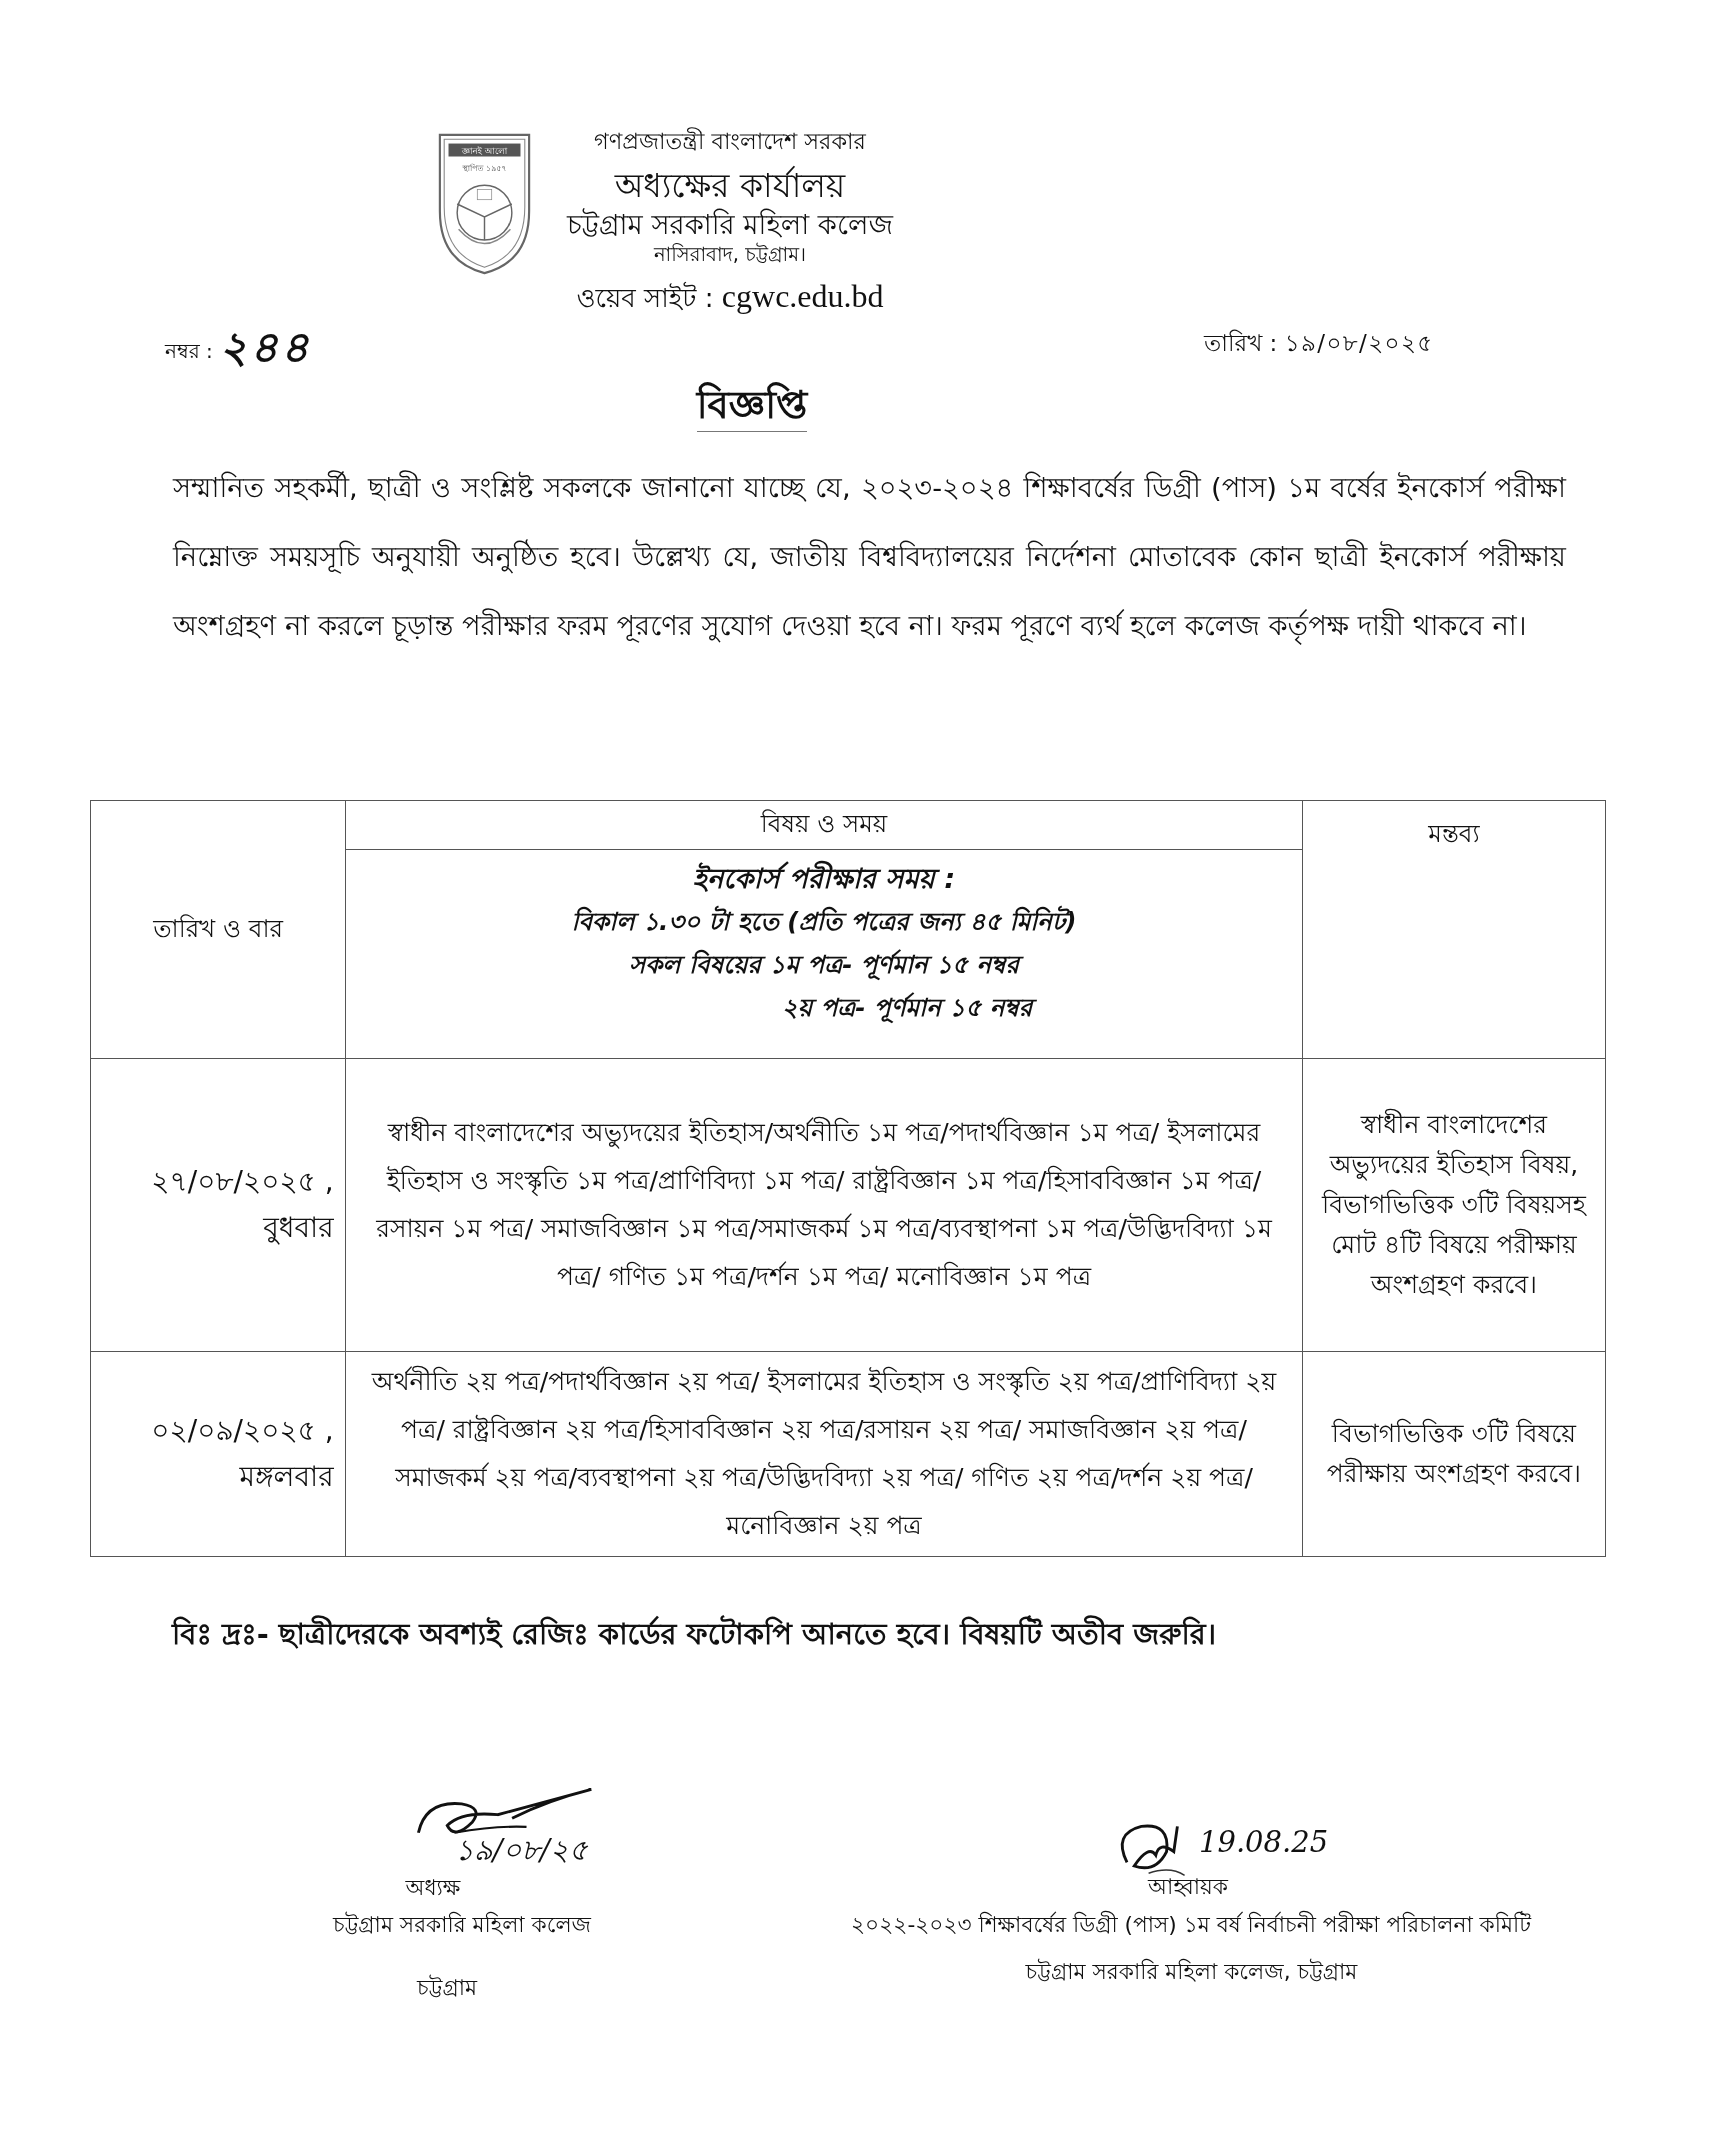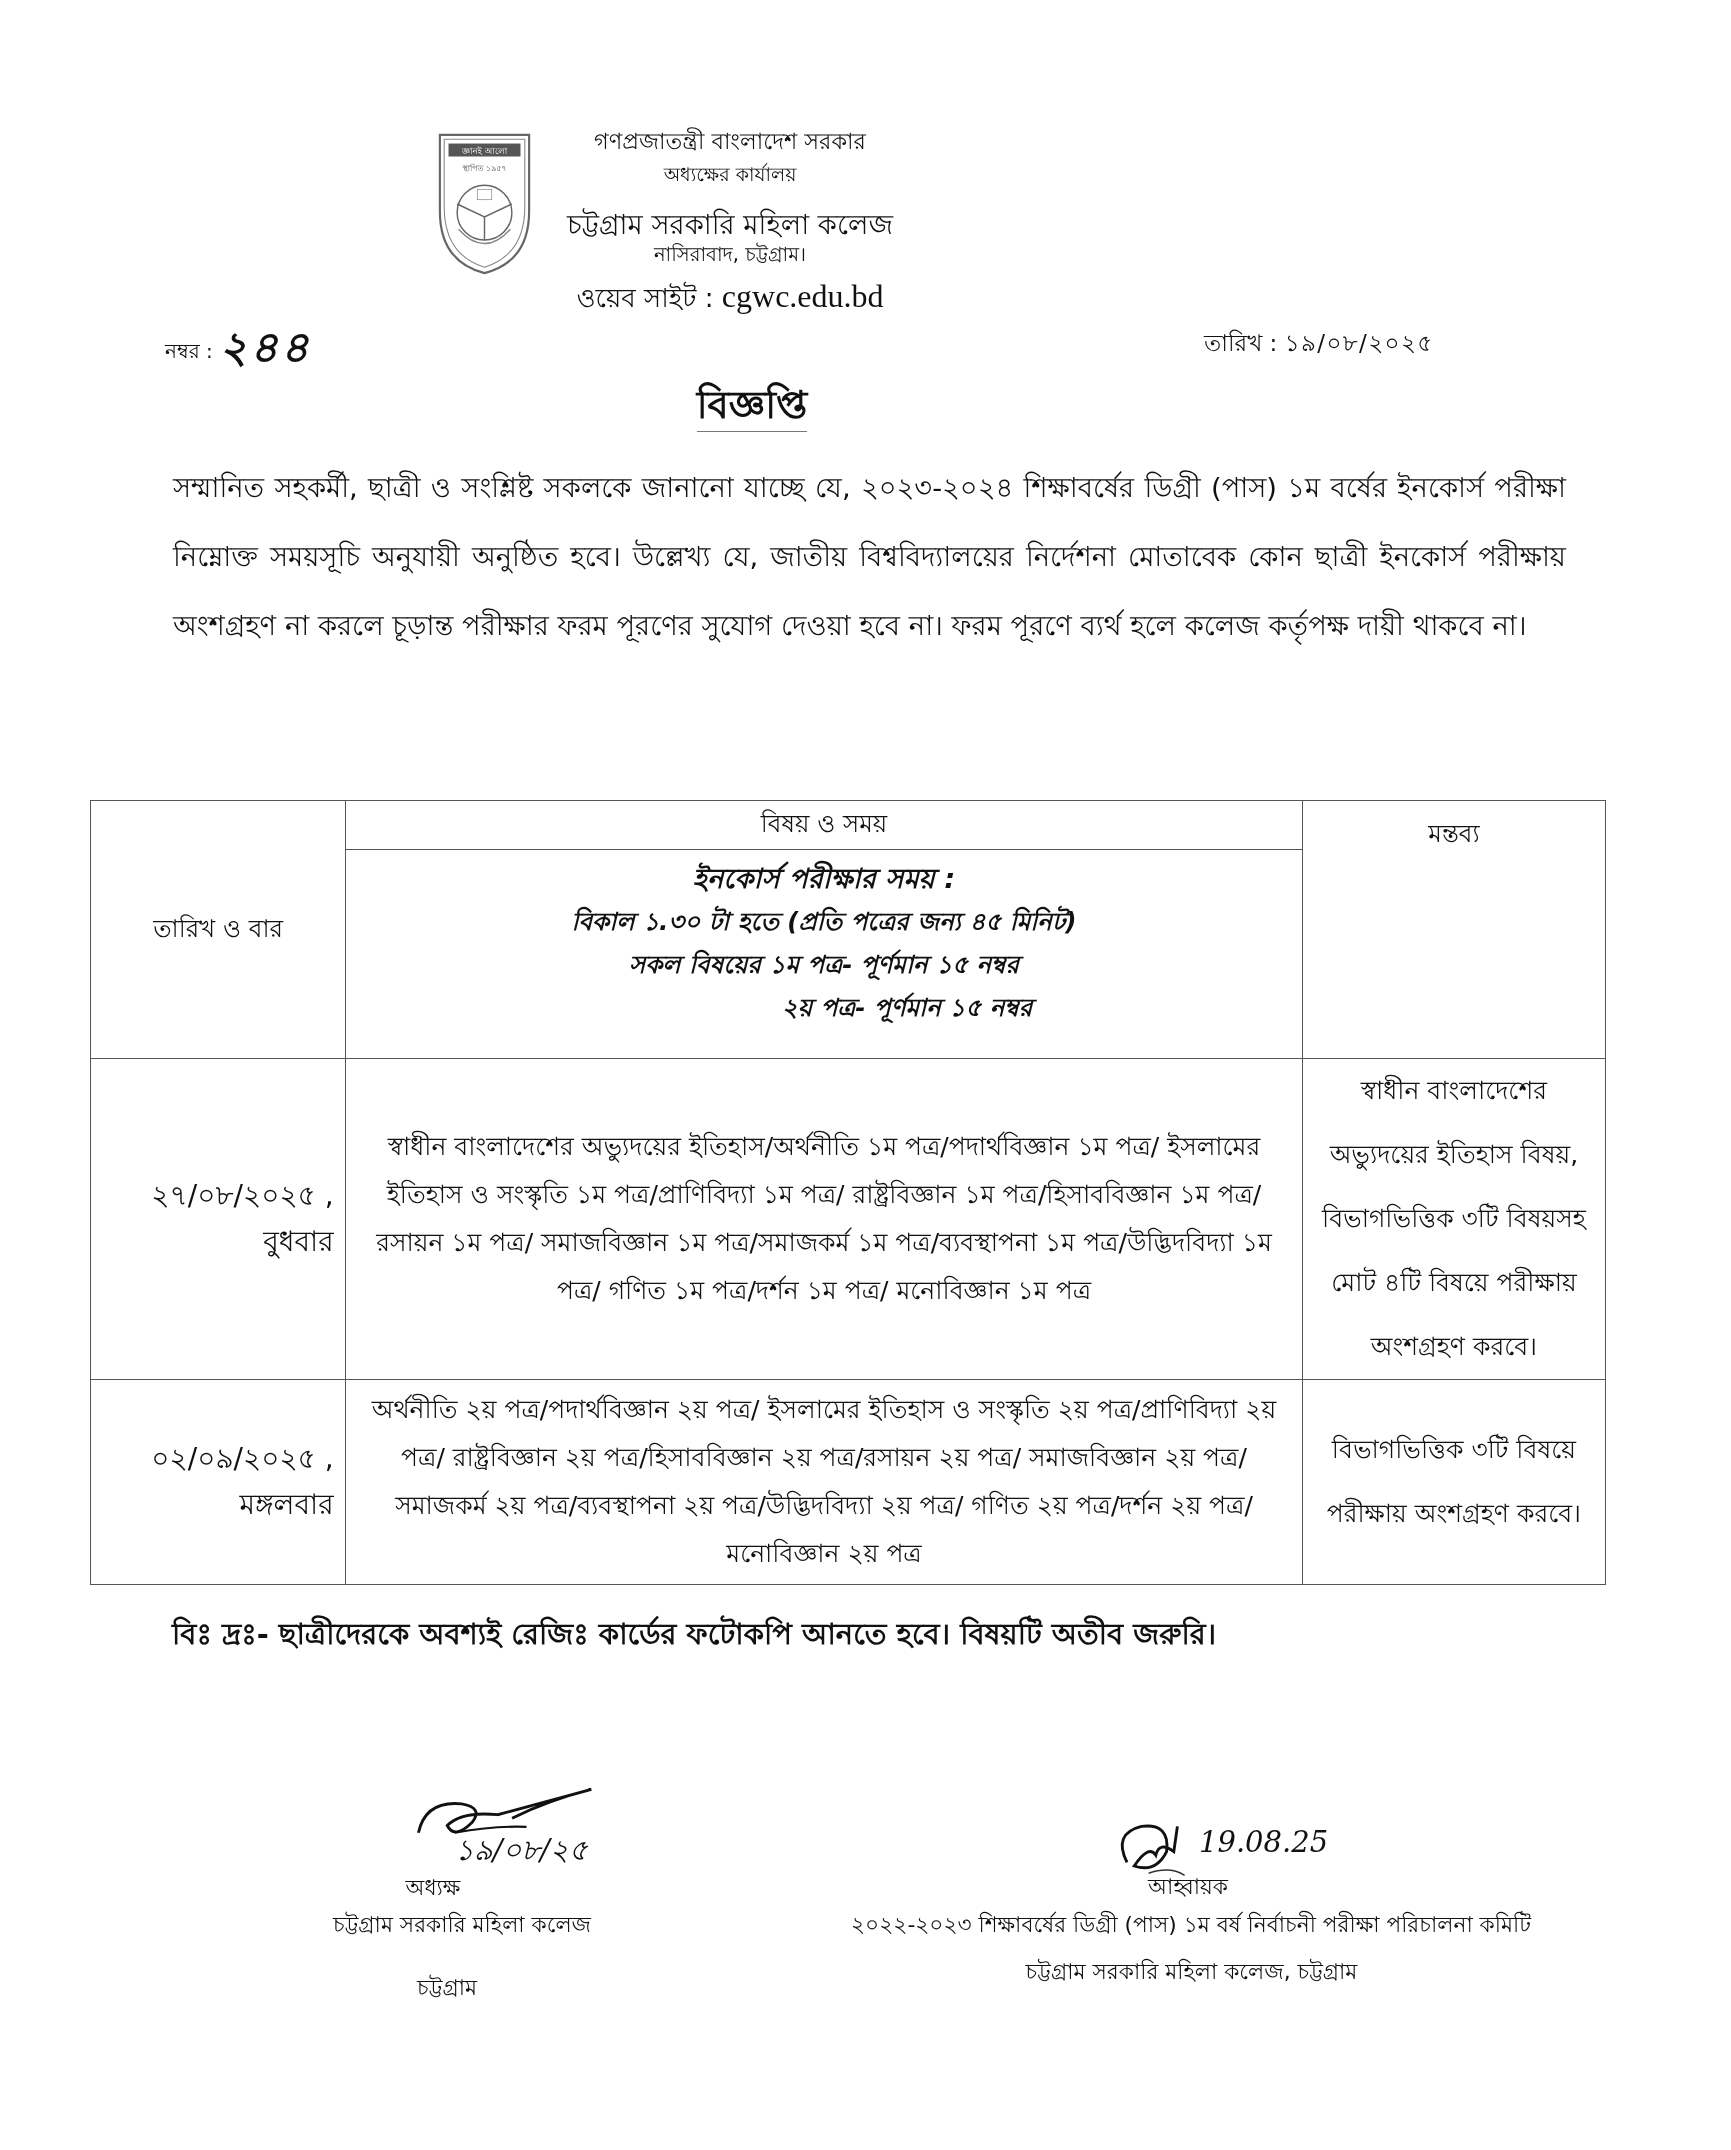--- a/index.html
+++ b/index.html
@@ -2,42 +2,42 @@
 <html style="font-size:11.6px"><head>
 <meta charset="utf-8">
 <style>
   html, body { margin:0; padding:0; background:#ffffff; }
   body { width:1732px; height:2151px; position:relative; overflow:hidden;
          font-family:"DejaVu Sans", "Liberation Sans", sans-serif; color:#111; }
   .abs { position:absolute; }
   .hdr { left:0; width:1460px; text-align:center; white-space:nowrap; }
   #logo { left:437px; top:132px; width:95px; height:144px; }
   .h1 { top:124px; font-size:22.4px; }
-  .h2 { top:160px; font-size:19px; }
+  .h2 { top:160px; font-size:33px; }
   .h3 { top:204px; font-size:27.4px; }
   .h4 { top:240px; font-size:19.5px; }
   .h5 { top:278px; font-size:26px; }
   .h5 .web { font-family:"Liberation Serif", serif; font-size:32px; }
   #ref { left:165px; top:315px; font-size:20px; white-space:nowrap; }
   #ref .hand { font-size:43px; font-weight:bold; font-style:italic; letter-spacing:2.9px; vertical-align:-4.3px; }
   #date { left:1204px; top:325px; font-size:23px; white-space:nowrap; }
   #date .val { letter-spacing:1.4px; }
   #title { left:0; width:1504px; top:375px; text-align:center; font-size:38px; font-weight:bold; }
   #title span { border-bottom:1.4px solid #777; padding-bottom:4.3px; }
   #para { left:173px; width:1393px; top:453px; font-size:27.4px; line-height:69px; text-align:justify; text-align-last:left; }
   table#sched { position:absolute; left:90px; top:800px; width:1516px; border-collapse:collapse; font-size:24.5px; }
   #sched td { border:1.4px solid #555; vertical-align:middle; text-align:center; padding:0 11.6px; }
   #sched .c1 { width:231px; }
   #sched .c3 { width:279px; }
   #sched .sub { height:49px; }
   #sched .timing { height:201px; line-height:43px; font-weight:bold; font-size:24.5px; vertical-align:top; padding-top:7.2px;font-style:italic; }
   #sched .r1 td { height:292px; }
   #sched .r2 td { height:204px; }
   #sched .subjects { line-height:48px; font-size:25px; }
-  #sched .remark { line-height:64px; font-size:25px; }
+  #sched .remark { line-height:40px; font-size:25px; }
   #sched .dateval { line-height:46px; font-size:28px;text-align:right; }
   .indent2 { padding-left:166px; }
   #note { left:172px; top:1611px; font-size:29px; font-weight:bold; white-space:nowrap; }
   #sig1-mark { left:404px; top:1782px; width:209px; height:87px; }
   #sig1-title { left:361px; width:144px; top:1871px; text-align:center; font-size:21.7px; }
   #sig1-org { left:296px; width:332px; top:1908px; text-align:center; font-size:21.7px; }
   #sig1-city { left:375px; width:144px; top:1955px; text-align:center; font-size:21.7px;margin-top:16px; }
   #sig2-mark { left:1105px; top:1812px; width:303px; height:72px; }
   #sig2-title { left:1105px; width:166px; top:1870px; text-align:center; font-size:21.7px; }
   #sig2-org { left:794px; width:794px; top:1908px; text-align:center; font-size:21.7px; }

